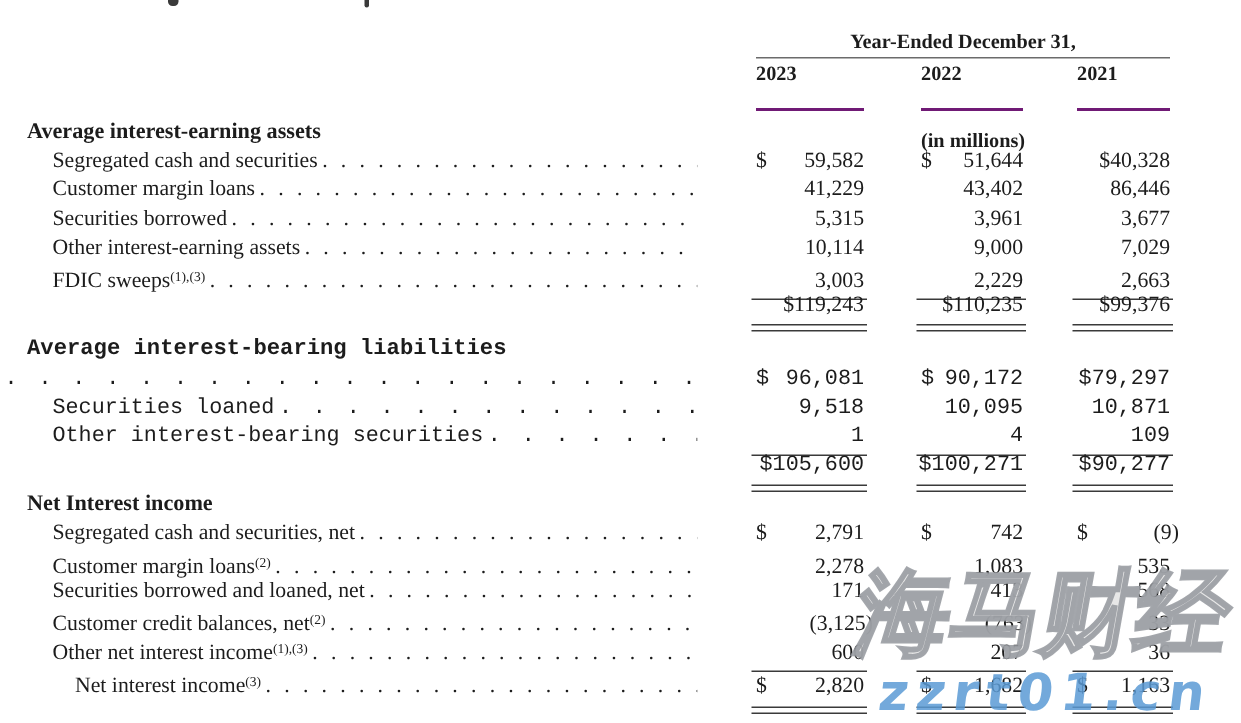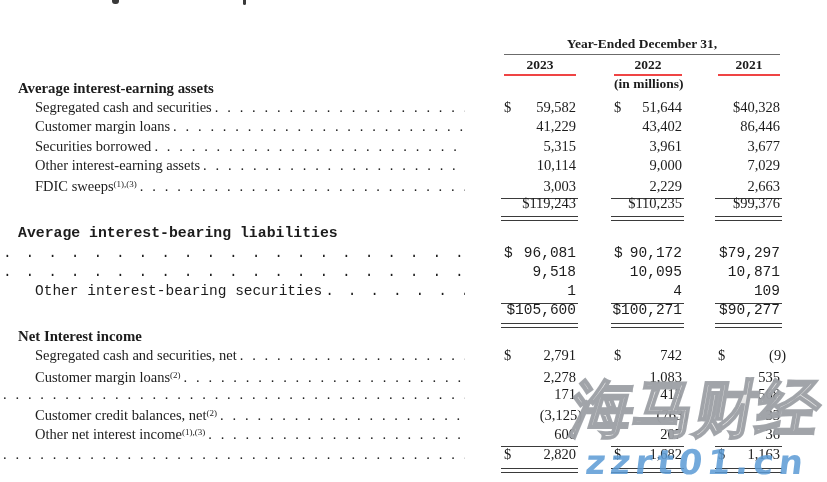--- a/index.html
+++ b/index.html
@@ -6,28 +6,28 @@
   #screenshot{
     position:relative;width:827px;height:482px;background:#ffffff;overflow:hidden;
     font-family:"Liberation Serif",serif;color:#1c1c1c;
   }
   
   .frag{position:absolute;background:#3a3a3a;}
   .frag1{left:112px;top:0;width:7px;height:4px;border-radius:0 0 3px 3px;}
   .frag2{left:243px;top:0;width:3px;height:5px;border-radius:0 0 2px 2px;}
 
   
-  .hdr{position:absolute;left:504px;top:36px;width:276px;font-weight:bold;font-size:13.5px;line-height:15px;}
+  .hdr{position:absolute;left:504px;top:20px;width:276px;font-weight:bold;font-size:13.5px;line-height:15px;}
   .hdr-title{text-align:center;padding-bottom:3px;border-bottom:1px solid #6b6b6b;white-space:nowrap;}
   .hdr-years{display:flex;margin-top:2px;}
-  .yr{text-align:center;border-bottom:2px solid #ef4444;padding-bottom:2px;}
+  .yr{text-align:left;border-bottom:2px solid #701a75;padding-bottom:16px;}
   .yr1{width:72px;}
   .yr2{width:68px;margin-left:38px;}
   .yr3{width:62px;margin-left:36px;}
-  .hdr-unit{margin-top:0;width:68px;margin-left:110px;text-align:center;white-space:nowrap;}
+  .hdr-unit{margin-top:12px;width:68px;margin-left:110px;text-align:center;white-space:nowrap;}
 
   
   #table-body{position:absolute;left:0;top:79px;width:827px;font-size:14.5px;line-height:19.2px;}
   .sec-1{margin-top:11px;font-family:Liberation Mono, monospace;}
   .sec-2{margin-top:7px;}
   .row{display:flex;align-items:baseline;height:19.2px;}
   .row.last-total{margin-top:3px;}
   .lz{width:465px;display:flex;align-items:baseline;overflow:hidden;}
   .lbl{white-space:nowrap;padding-left:35px;}
   .heading .lbl{font-weight:bold;padding-left:18px;font-size:14.8px;}
@@ -196,20 +196,21 @@
           <div class="cell c2 spread">
             <span class="dol">$</span>
             <span class="num">90,172</span>
           </div>
           <div class="cell c3">
             <span class="num">$79,297</span>
           </div>
         </div>
         <div class="row">
           <div class="lz">
+            <span class="lbl">Securities loaned</span>
             <span class="dots">. . . . . . . . . . . . . . . . . . . . . . . . . . . . . . . . . . . . . . . . . . . . . . . . . . . . . . . . . . . . . . . . . . . . . . . . . . . . . . . . </span>
           </div>
           <div class="cell c1">
             <span class="num">9,518</span>
           </div>
           <div class="cell c2">
             <span class="num">10,095</span>
           </div>
           <div class="cell c3">
             <span class="num">10,871</span>
@@ -277,20 +278,21 @@
           </div>
           <div class="cell c2">
             <span class="num">1,083</span>
           </div>
           <div class="cell c3">
             <span class="num">535</span>
           </div>
         </div>
         <div class="row">
           <div class="lz">
+            <span class="lbl">Securities borrowed and loaned, net</span>
             <span class="dots">. . . . . . . . . . . . . . . . . . . . . . . . . . . . . . . . . . . . . . . . . . . . . . . . . . . . . . . . . . . . . . . . . . . . . . . . . . . . . . . . </span>
           </div>
           <div class="cell c1">
             <span class="num">171</span>
           </div>
           <div class="cell c2">
             <span class="num">413</span>
           </div>
           <div class="cell c3">
             <span class="num">568</span>
@@ -321,20 +323,21 @@
           </div>
           <div class="cell c2">
             <span class="num">207</span>
           </div>
           <div class="cell c3">
             <span class="num">36</span>
           </div>
         </div>
         <div class="row rule-double ind2 last-total">
           <div class="lz">
+            <span class="lbl">Net interest income<sup>(3)</sup></span>
             <span class="dots">. . . . . . . . . . . . . . . . . . . . . . . . . . . . . . . . . . . . . . . . . . . . . . . . . . . . . . . . . . . . . . . . . . . . . . . . . . . . . . . . </span>
           </div>
           <div class="cell c1 spread">
             <span class="dol">$</span>
             <span class="num">2,820</span>
           </div>
           <div class="cell c2 spread">
             <span class="dol">$</span>
             <span class="num">1,682</span>
           </div>

